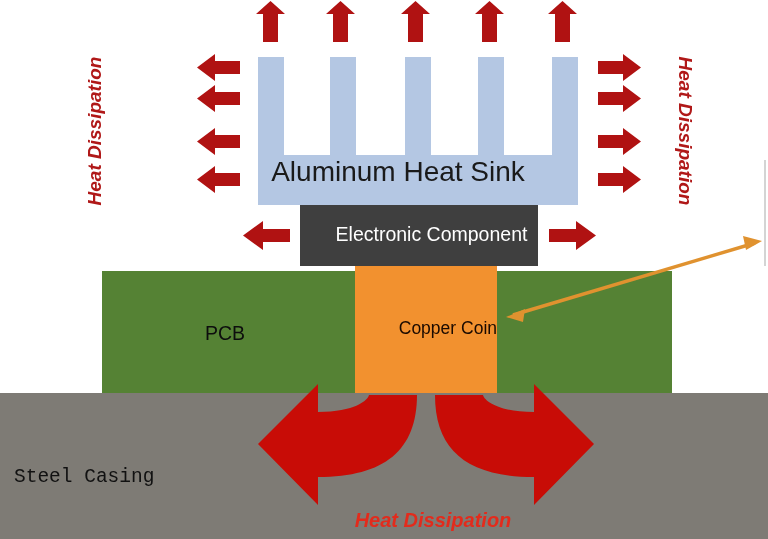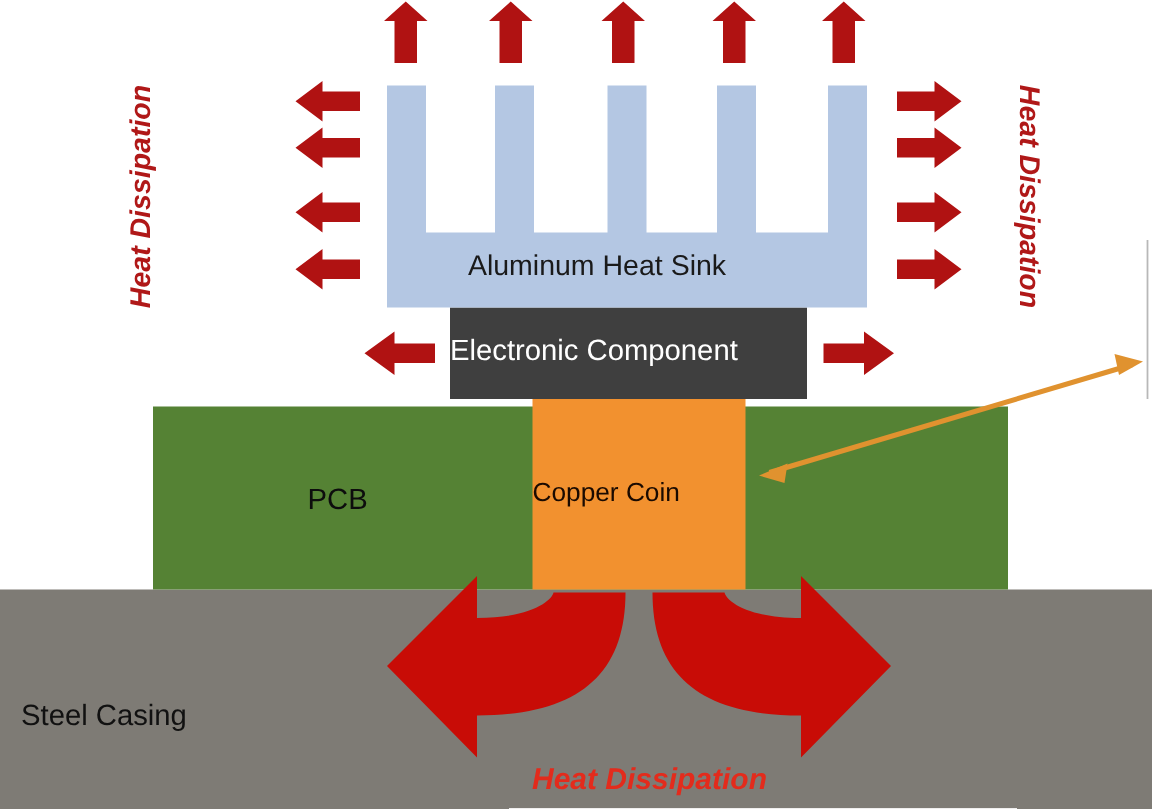--- a/index.html
+++ b/index.html
@@ -25,54 +25,55 @@
     width: 768px;
     height: 539px;
   }
   .lbl {
     position: absolute;
     white-space: nowrap;
     pointer-events: none;
   }
   .lbl-heatsink {
     left: 258px;
-    top: 167px;
+    top: 156px;
     width: 280px;
     text-align: center;
-    font-size: 19px;
+    font-size: 28px;
     color: #1a1a1a;
   }
   .lbl-component {
     left: 300px;
     top: 223px;
     width: 263px;
-    text-align: left;
+    text-align: center;
     font-size: 19.5px;
     color: #ffffff;
   }
   .lbl-pcb {
     left: 160px;
     top: 322px;
     font-size: 19.5px;
     color: #0d0d0d;
     margin-left: 45px;
   }
   .lbl-coin {
     left: 355px;
     top: 318px;
     width: 142px;
-    text-align: left;
+    text-align: right;
     font-size: 17.5px;
     color: #1a0a00;
   }
   .lbl-steel {
     left: 14px;
     top: 466px;
     font-size: 19.5px;
     color: #111111;
+    font-family: Liberation Mono, monospace;
   }
   .lbl-hd-bottom {
     left: 268px;
     top: 509px;
     width: 330px;
     text-align: center;
     font-size: 20px;
     font-style: italic;
     font-weight: bold;
     color: #e32b1c;

